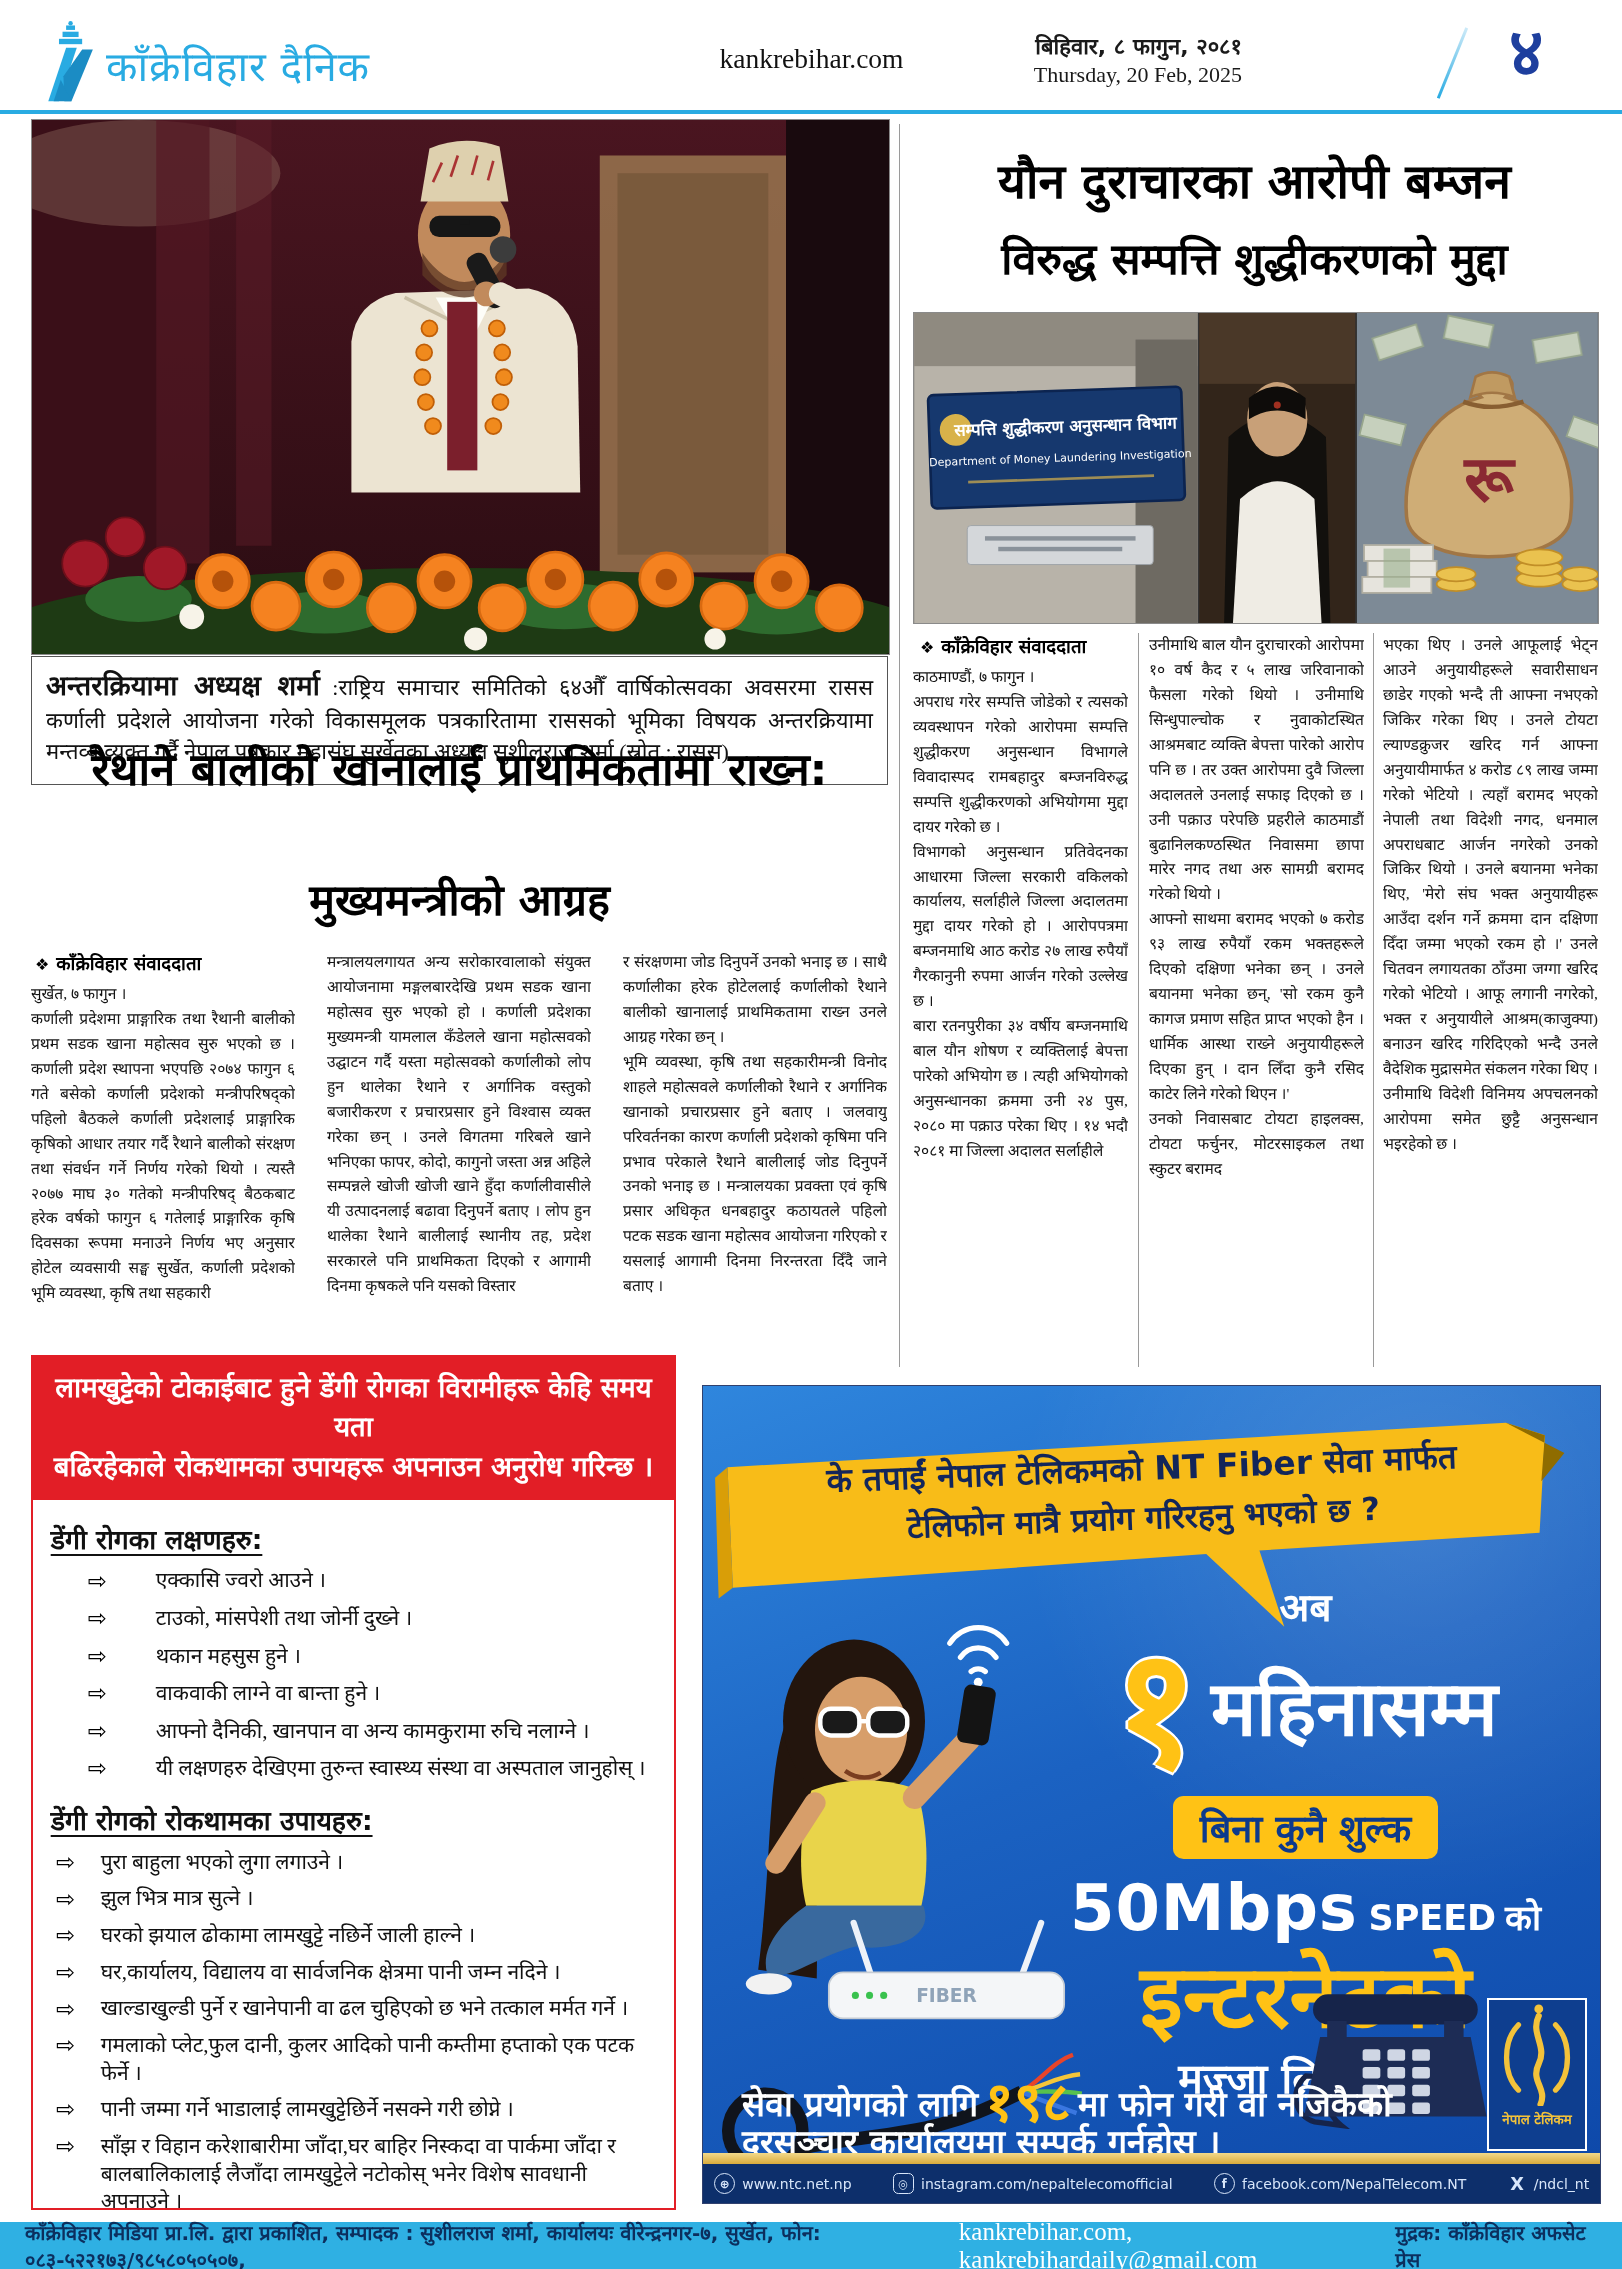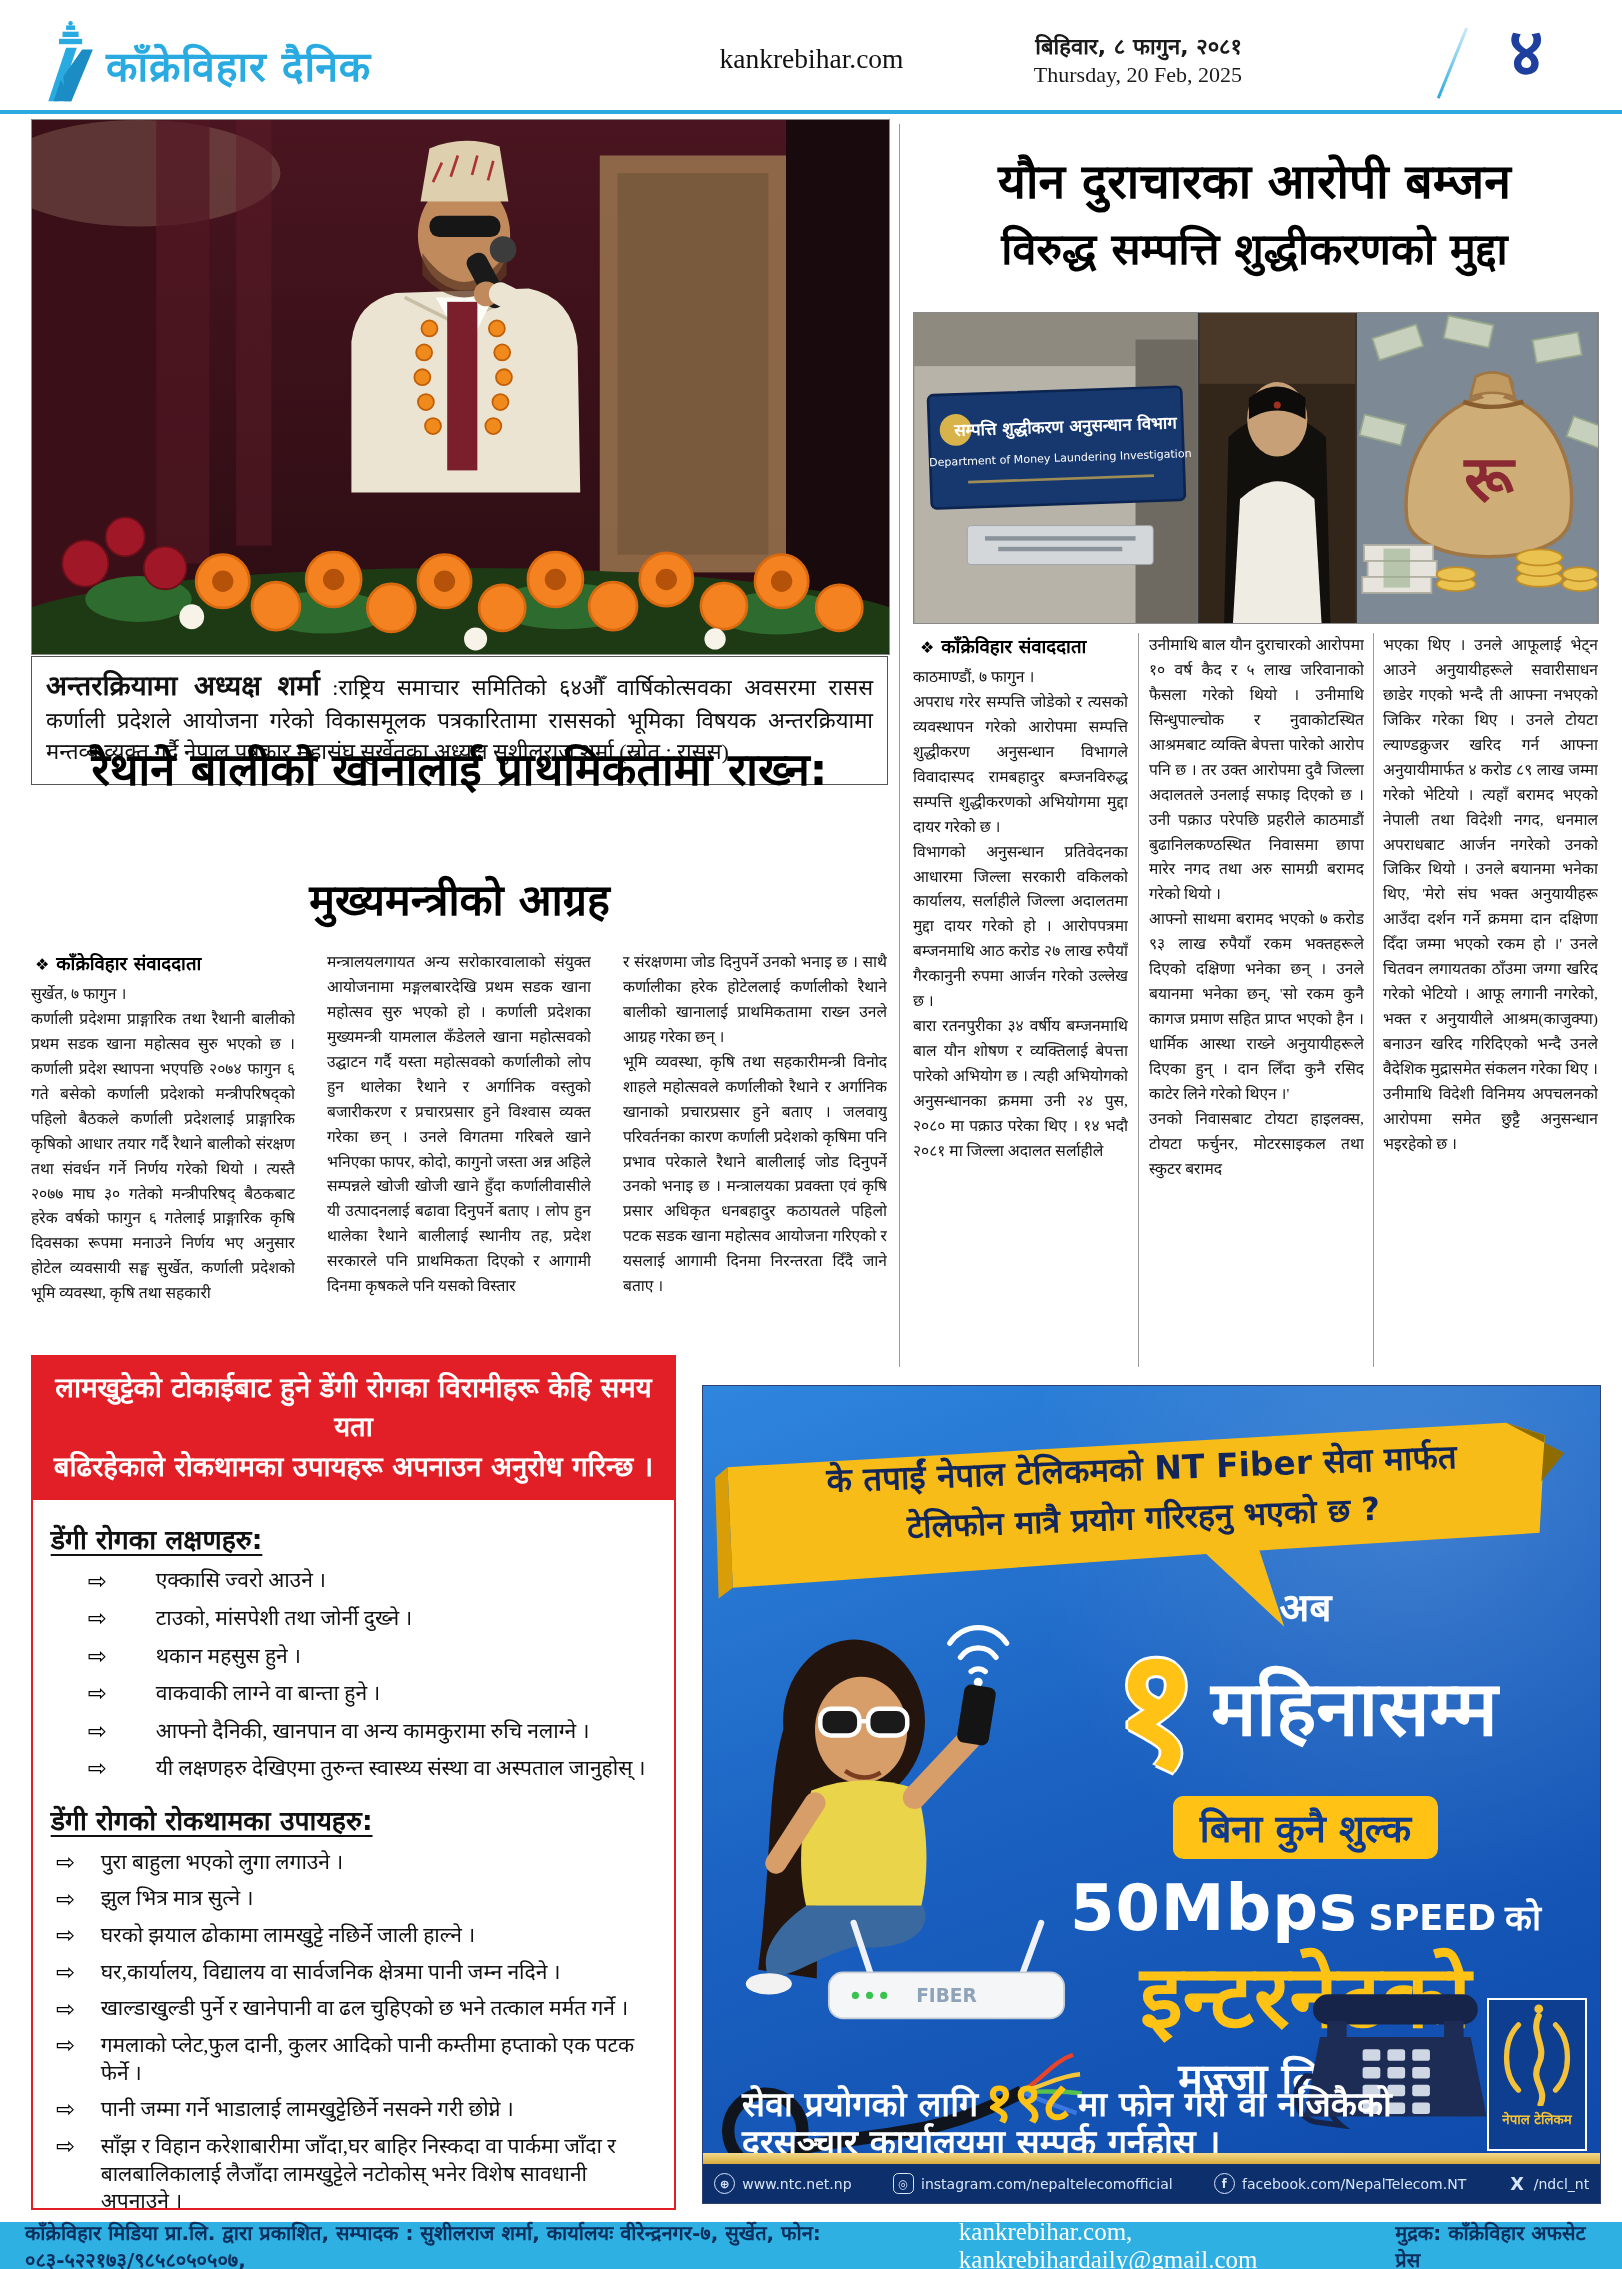--- a/index.html
+++ b/index.html
@@ -1,20 +1,20 @@
 <!DOCTYPE html>
 <html style="font-size:14px"><head>
 <meta charset="utf-8">
 <style>
   html,body{margin:0;padding:0;background:#e8e8e8;}
   #page{position:relative;width:1623px;height:2270px;background:#ffffff;overflow:hidden;
         font-family:"Liberation Serif", serif;color:#111;}
   .abs{position:absolute;}
   
-  .brand{font-family:"DejaVu Sans", sans-serif;font-weight:bold;font-size:41px;color:#29abe2;letter-spacing:0.9px;}
+  .brand{font-family:"DejaVu Sans", sans-serif;font-weight:normal;font-size:41px;color:#29abe2;letter-spacing:0.9px;}
   .site{font-size:27.5px;color:#111;}
   .date-np{font-family:"DejaVu Sans", sans-serif;font-size:22px;color:#1a1a1a;font-weight:600;}
   .date-en{font-size:22px;color:#1a1a1a;margin-top:1.8px;}
   .pagenum{font-family:"DejaVu Sans", sans-serif;font-size:66px;font-weight:bold;color:#1e3f9e;line-height:1;}
   .hdr-slash{width:2.7px;height:76px;background:linear-gradient(#cdeaf8,#29abe2);transform:rotate(22deg);}
   .hdr-rule{left:0;right:0;top:110px;height:3.5px;background:#29abe2;}
   
   .photo-frame{border:0.9px solid #8a8a8a;overflow:hidden;background:#333;}
   
   .caption-box{border:1.3px solid #555;padding:8.9px 14px;font-size:22px;line-height:1.42;text-align:justify;overflow:hidden;}
@@ -210,21 +210,21 @@
   </div>
   <div class="abs coltext" style="left:31px;top:982px;width:264px;height:372px;">सुर्खेत, ७ फागुन ।
 कर्णाली प्रदेशमा प्राङ्गारिक तथा रैथानी बालीको प्रथम सडक खाना महोत्सव सुरु भएको छ । कर्णाली प्रदेश स्थापना भएपछि २०७४ फागुन ६ गते बसेको कर्णाली प्रदेशको मन्त्रीपरिषद्को पहिलो बैठकले कर्णाली प्रदेशलाई प्राङ्गारिक कृषिको आधार तयार गर्दै रैथाने बालीको संरक्षण तथा संवर्धन गर्ने निर्णय गरेको थियो । त्यस्तै २०७७ माघ ३० गतेको मन्त्रीपरिषद् बैठकबाट हरेक वर्षको फागुन ६ गतेलाई प्राङ्गारिक कृषि दिवसका रूपमा मनाउने निर्णय भए अनुसार होटेल व्यवसायी सङ्घ सुर्खेत, कर्णाली प्रदेशको भूमि व्यवस्था, कृषि तथा सहकारी</div>
   <div class="abs coltext" style="left:327px;top:950px;width:264px;height:404px;">मन्त्रालयलगायत अन्य सरोकारवालाको संयुक्त आयोजनामा मङ्गलबारदेखि प्रथम सडक खाना महोत्सव सुरु भएको हो । कर्णाली प्रदेशका मुख्यमन्त्री यामलाल कँडेलले खाना महोत्सवको उद्घाटन गर्दै यस्ता महोत्सवको कर्णालीको लोप हुन थालेका रैथाने र अर्गानिक वस्तुको बजारीकरण र प्रचारप्रसार हुने विश्वास व्यक्त गरेका छन् । उनले विगतमा गरिबले खाने भनिएका फापर, कोदो, कागुनो जस्ता अन्न अहिले सम्पन्नले खोजी खोजी खाने हुँदा कर्णालीवासीले यी उत्पादनलाई बढावा दिनुपर्ने बताए । लोप हुन थालेका रैथाने बालीलाई स्थानीय तह, प्रदेश सरकारले पनि प्राथमिकता दिएको र आगामी दिनमा कृषकले पनि यसको विस्तार</div>
   <div class="abs coltext" style="left:623px;top:950px;width:264px;height:404px;">र संरक्षणमा जोड दिनुपर्ने उनको भनाइ छ । साथै कर्णालीका हरेक होटेललाई कर्णालीको रैथाने बालीको खानालाई प्राथमिकतामा राख्न उनले आग्रह गरेका छन् ।
 भूमि व्यवस्था, कृषि तथा सहकारीमन्त्री विनोद शाहले महोत्सवले कर्णालीको रैथाने र अर्गानिक खानाको प्रचारप्रसार हुने बताए । जलवायु परिवर्तनका कारण कर्णाली प्रदेशको कृषिमा पनि प्रभाव परेकाले रैथाने बालीलाई जोड दिनुपर्ने उनको भनाइ छ । मन्त्रालयका प्रवक्ता एवं कृषि प्रसार अधिकृत धनबहादुर कठायतले पहिलो पटक सडक खाना महोत्सव आयोजना गरिएको र यसलाई आगामी दिनमा निरन्तरता दिँदै जाने बताए ।</div>
 
   <div class="abs vrule" style="left:899px;top:124px;height:1243px;"></div>
 
   <div class="abs headline" style="left:906px;top:154px;width:697px;font-size:48px;">यौन दुराचारका आरोपी बम्जन</div>
-  <div class="abs headline" style="left:906px;top:225px;width:697px;font-size:43px;">विरुद्ध सम्पत्ति शुद्धीकरणको मुद्दा</div>
+  <div class="abs headline" style="left:906px;top:235px;width:697px;font-size:43px;">विरुद्ध सम्पत्ति शुद्धीकरणको मुद्दा</div>
 
   <div class="abs photo-frame" style="left:913px;top:312px;width:684px;height:310px;">
     <svg width="684" height="310" viewBox="0 0 772 350">
 
       <rect x="0" y="0" width="320" height="350" fill="#b8b3a9"></rect>
       <rect x="0" y="0" width="320" height="60" fill="#8f8a80"></rect>
       <rect x="250" y="30" width="70" height="320" fill="#6e6a62"></rect>
       <g transform="rotate(-2 160 160)">
         <rect x="18" y="88" width="286" height="128" rx="6" fill="#16386e" stroke="#0c2450" stroke-width="3"></rect>
         <circle cx="48" cy="128" r="18" fill="#d8b24a"></circle>

